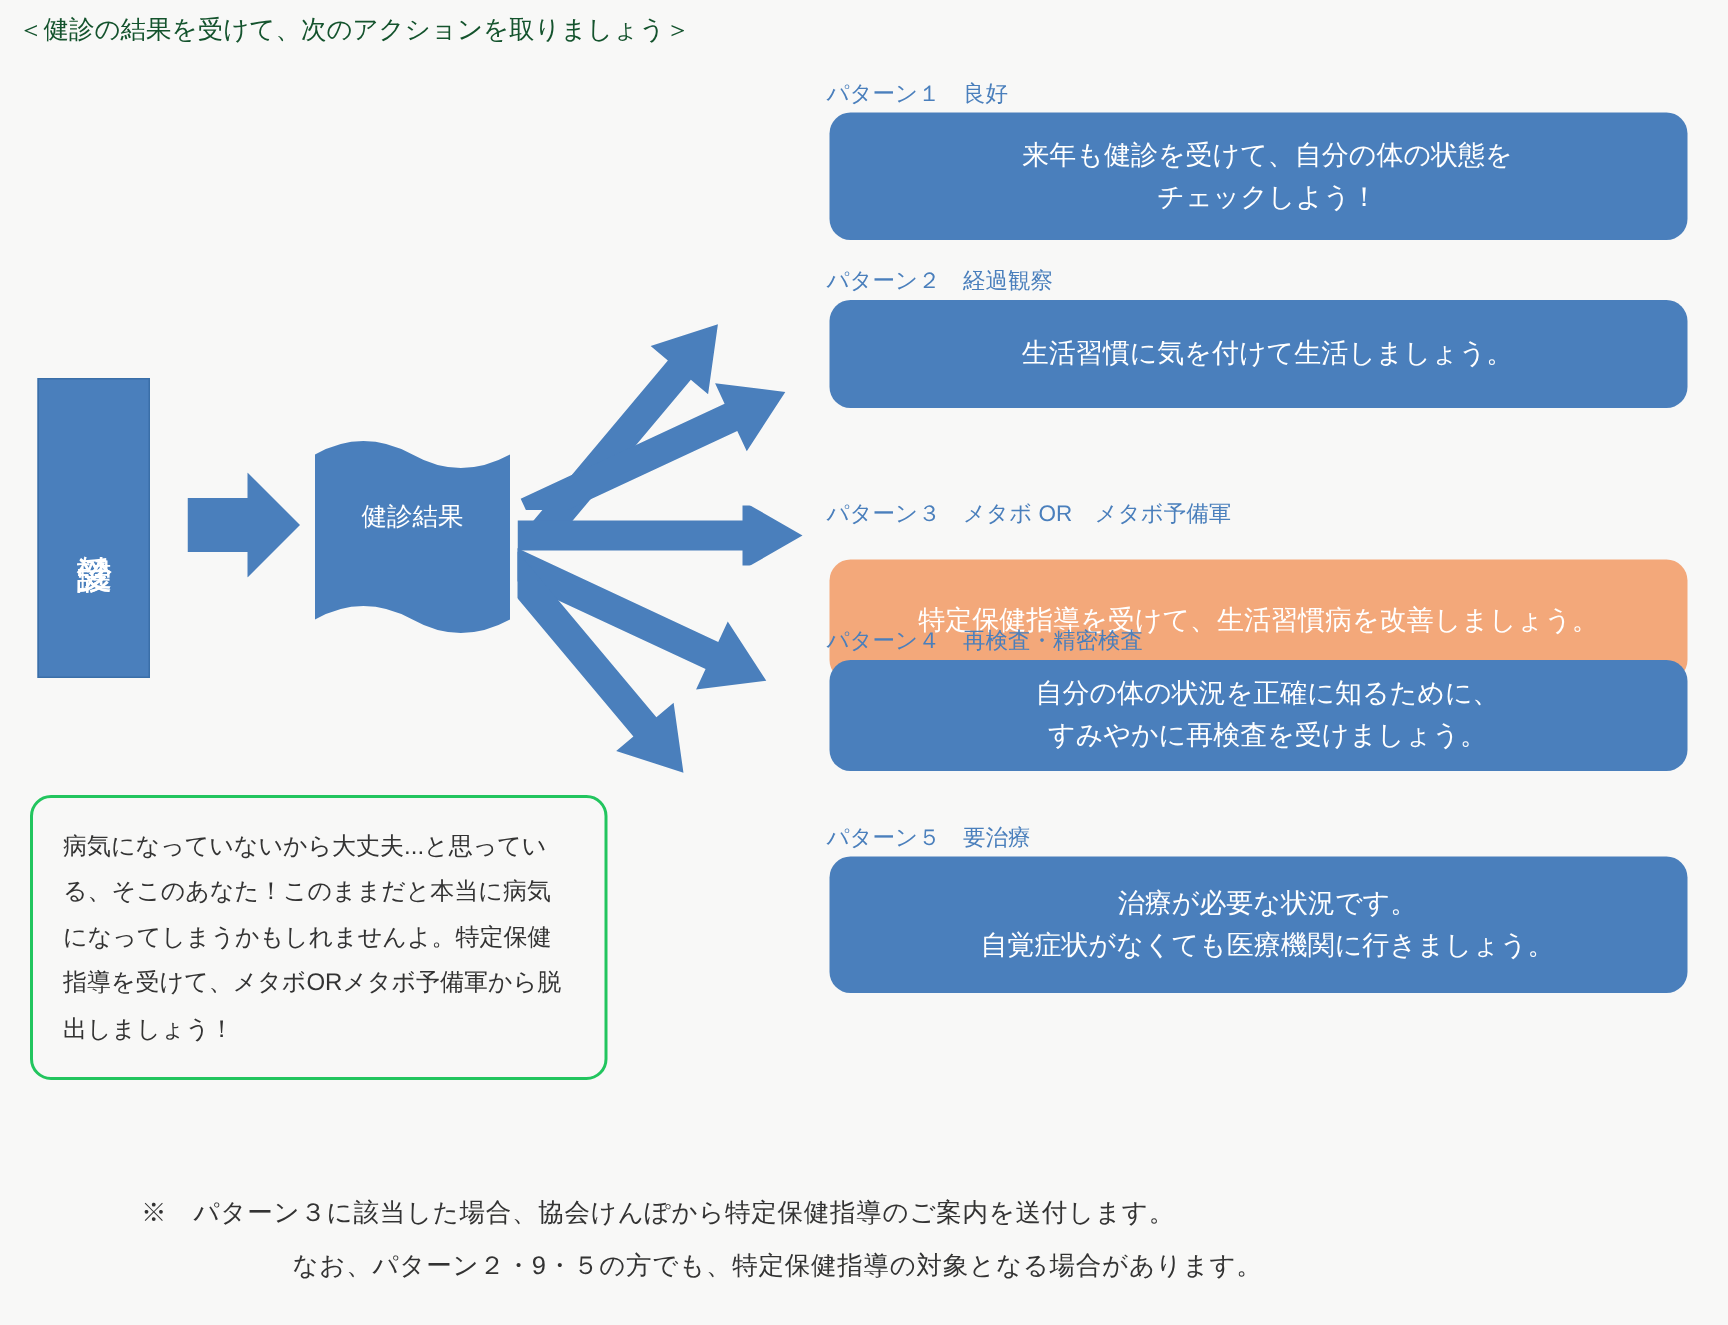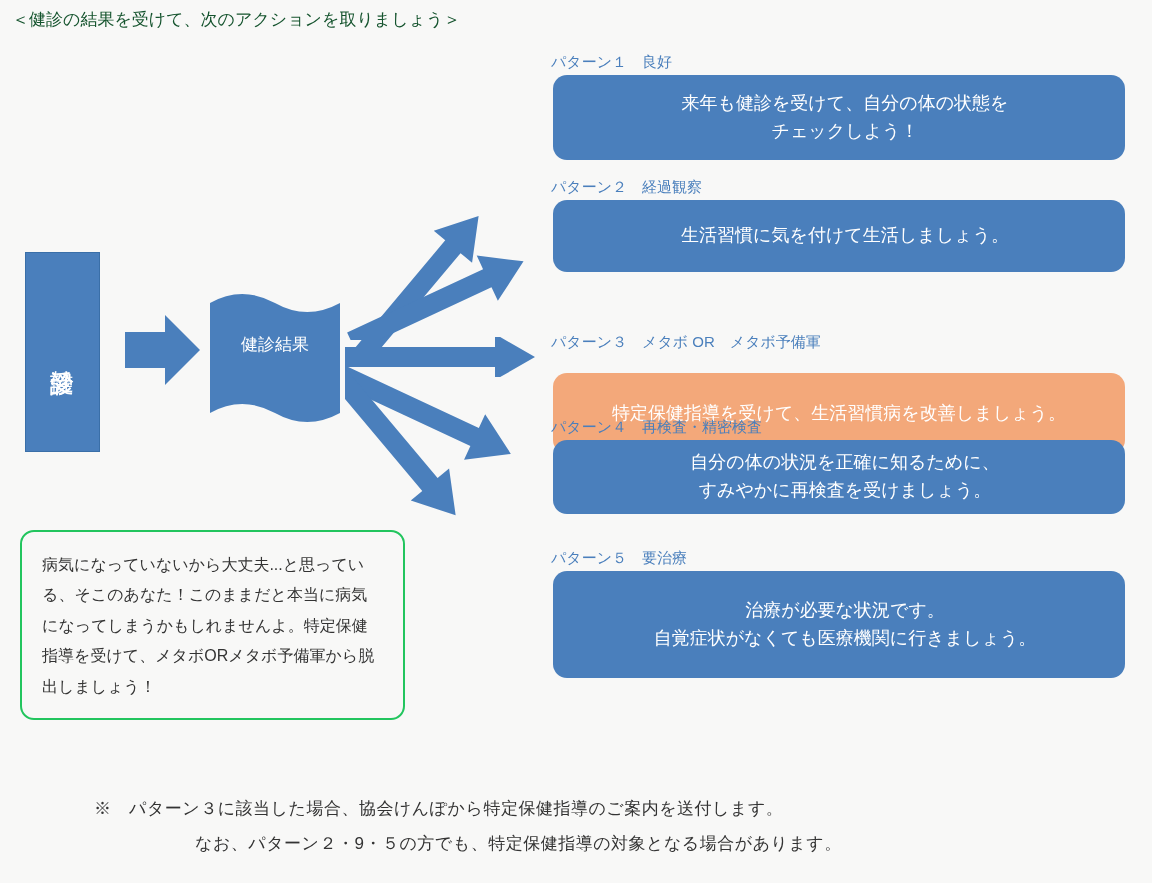--- a/index.html
+++ b/index.html
@@ -90,21 +90,21 @@
   <span style="white-space:pre-line;">特定保健指導を受けて、生活習慣病を改善しましょう。</span>
 </div>
 
 <div class="pattern-label" style="top:418px;">パターン４　再検査・精密検査</div>
 <div class="bubble blue" style="top:440px; height:74px;">
   <span style="white-space:pre-line;">自分の体の状況を正確に知るために、
 すみやかに再検査を受けましょう。</span>
 </div>
 
 <div class="pattern-label" style="top:549px;">パターン５　要治療</div>
-<div class="bubble blue" style="top:571px; height:107px;">
+<div class="bubble blue" style="top:571px; height:91px;">
   <span style="white-space:pre-line;">治療が必要な状況です。
 自覚症状がなくても医療機関に行きましょう。</span>
 </div>
 
 <div class="note-box">
   <span>病気になっていないから大丈夫...と思っている、そこのあなた！このままだと本当に病気になってしまうかもしれませんよ。特定保健指導を受けて、メタボORメタボ予備軍から脱出しましょう！</span>
 </div>
 
 <div class="footer" style="top:791px;">※　パターン３に該当した場合、協会けんぽから特定保健指導のご案内を送付します。</div>
 <div class="footer" style="top:826px; left:160px;">　　なお、パターン２・9・５の方でも、特定保健指導の対象となる場合があります。</div>

